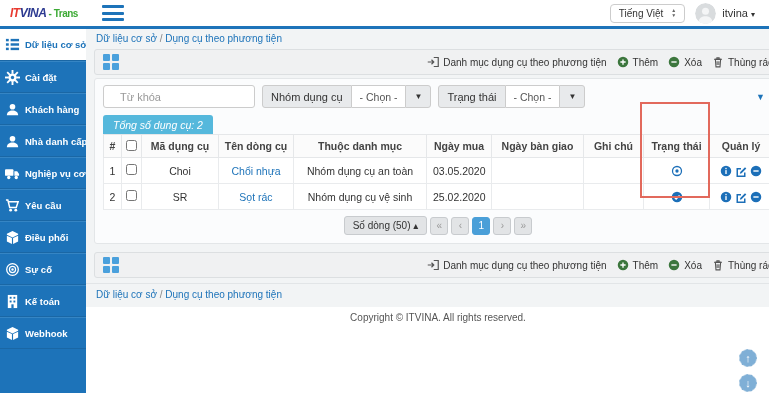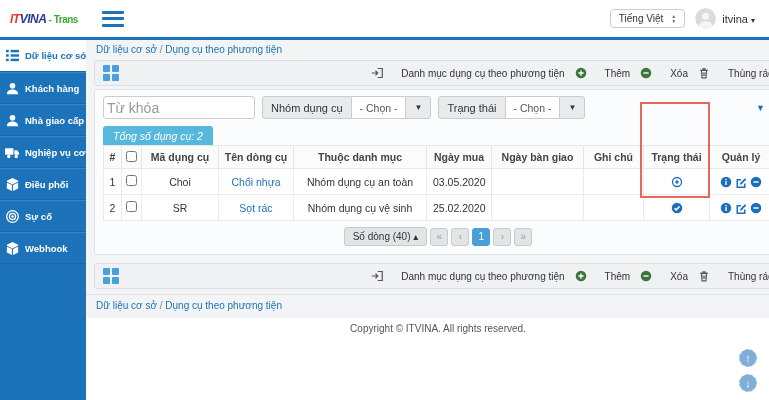--- a/index.html
+++ b/index.html
@@ -3,21 +3,21 @@
 <meta charset="utf-8">
 <style>
   * { margin:0; padding:0; box-sizing:border-box; }
   html,body { width:769px; height:400px; }
   body {
     font-family:"Liberation Sans", sans-serif;
     background:#fff; color:#333; position:relative; overflow:hidden;
     font-size:11px;
   }
   
-  .topbar { height:40px; background:#fff; border-bottom:3px solid #1d73b9;
+  .topbar { height:29px; background:#fff; border-bottom:3px solid #1d73b9;
             display:flex; align-items:center; }
   .logo { width:96px; padding-left:10px; font-weight:bold; font-style:italic;
           font-size:12px; letter-spacing:-0.5px; white-space:nowrap; }
   .logo .p1 { color:#e8392f; }
   .logo .p2 { color:#2b3990; }
   .logo .p3 { color:#3daa35; font-size:10px; font-style:normal; }
   .hamburger { margin-left:6px; width:22px; height:16px; display:flex;
                flex-direction:column; justify-content:space-between; cursor:pointer; }
   .hamburger span { height:3px; background:#1d73b9; border-radius:1px; }
   .topbar .spacer { flex:1; }
@@ -42,29 +42,29 @@
   .main { flex:1; background:#fff; display:flex; flex-direction:column; position:relative; }
   .gray-wrap { background:#f2f4f5; padding-bottom:4px; }
   .bc { padding:4px 10px 3px; font-size:10px; color:#888; }
   .bc a { color:#1d73b9; text-decoration:none; cursor:pointer; }
   .panel-head { margin:2px 8px 0; background:#f0f1f2; border:1px solid #dcdfe1;
                 border-radius:3px; height:26px; display:flex; align-items:center;
                 padding:0 8px; font-size:10px; color:#333; }
   .grid-icon { display:grid; grid-template-columns:7px 7px; grid-gap:2px; cursor:pointer; }
   .grid-icon i { width:7px; height:7px; background:#4aa0dc; border-radius:1px; }
   .panel-head .spacer { flex:1; }
-  .ph-link { display:flex; align-items:center; gap:18px; margin-left:10px; cursor:pointer;
+  .ph-link { display:flex; align-items:center; gap:4px; margin-left:10px; cursor:pointer;
              color:#333; white-space:nowrap; }
   .ph-link svg { width:12px; height:12px; }
   
   .content-box { margin:3px 8px 0; background:#fbfcfd; border:1px solid #e3e6e8;
                  border-radius:3px; padding:6px 8px 4px; }
   .filters { display:flex; align-items:center; gap:7px; font-size:10.5px; }
   .kw-input { width:152px; height:23px; border:1px solid #ccc; border-radius:3px;
-              padding:0 3px; font-size:14px; color:#333; background:#fff;
+              padding:0 16px; font-size:11px; color:#333; background:#fff;
               font-family:"Liberation Sans", sans-serif; }
   .kw-input::placeholder { color:#999; }
   .igroup { display:flex; height:23px; }
   .igroup .addon { background:#e8eaec; border:1px solid #ccc; display:flex;
                    align-items:center; padding:0 8px; color:#333; font-size:11px; }
   .igroup .addon.first { border-radius:3px 0 0 3px; }
   .igroup .val { background:#fff; border-top:1px solid #ccc; border-bottom:1px solid #ccc;
                  display:flex; align-items:center; padding:0 8px; min-width:52px;
                  color:#555; cursor:pointer; }
   .igroup .caret-addon { background:#e8eaec; border:1px solid #ccc; border-left:1px solid #ccc;
@@ -150,60 +150,98 @@
             <rect x="1" y="6.7" width="3" height="2.6"></rect>
             <rect x="6" y="6.7" width="9" height="2.6"></rect>
             <rect x="1" y="11.4" width="3" height="2.6"></rect>
             <rect x="6" y="11.4" width="9" height="2.6"></rect>
           </g>
         </svg>
       <span class="lbl">Dữ liệu cơ sở</span>
     </div>
     <div class="side-item">
       <svg class="ic" viewBox="0 0 16 16">
+          <g fill="currentColor">
+            <circle cx="8" cy="8" r="4.4"></circle>
+            <rect x="7" y="0" width="2" height="4"></rect>
+            <rect x="7" y="12" width="2" height="4"></rect>
+            <rect x="0" y="7" width="4" height="2"></rect>
+            <rect x="12" y="7" width="4" height="2"></rect>
+            <rect x="7" y="0" width="2" height="4" transform="rotate(45 8 8)"></rect>
+            <rect x="7" y="12" width="2" height="4" transform="rotate(45 8 8)"></rect>
+            <rect x="0" y="7" width="4" height="2" transform="rotate(45 8 8)"></rect>
+            <rect x="12" y="7" width="4" height="2" transform="rotate(45 8 8)"></rect>
+          </g>
+          <circle cx="8" cy="8" r="1.8" fill="var(--hole)"></circle>
+        </svg>
+      <span class="lbl">Cài đặt</span>
+    </div>
+    <div class="side-item">
+      <svg class="ic" viewBox="0 0 16 16">
           <circle cx="8" cy="5" r="3" fill="currentColor"></circle>
           <path d="M2 14c0-3.3 2.7-5 6-5s6 1.7 6 5z" fill="currentColor"></path>
         </svg>
       <span class="lbl">Khách hàng</span>
     </div>
     <div class="side-item">
       <svg class="ic" viewBox="0 0 16 16">
           <circle cx="8" cy="5" r="3" fill="currentColor"></circle>
           <path d="M2 14c0-3.3 2.7-5 6-5s6 1.7 6 5z" fill="currentColor"></path>
         </svg>
-      <span class="lbl">Nhà giao cấp</span>
+      <span class="lbl">Nhà danh cấp</span>
     </div>
     <div class="side-item">
       <svg class="ic" viewBox="0 0 16 16">
           <g fill="currentColor">
             <rect x="0" y="3.5" width="9" height="7" rx="1"></rect>
             <path d="M10 5.5h3l2 3v2h-5z"></path>
             <circle cx="4" cy="12.3" r="1.8"></circle>
             <circle cx="12" cy="12.3" r="1.8"></circle>
           </g>
         </svg>
       <span class="lbl">Nghiệp vụ cơ sở</span>
     </div>
     <div class="side-item">
       <svg class="ic" viewBox="0 0 16 16">
+          <path d="M1 2h2l2 8h7l2-6H4" fill="none" stroke="currentColor" stroke-width="1.6"></path>
+          <circle cx="6" cy="13" r="1.5" fill="currentColor"></circle>
+          <circle cx="11.5" cy="13" r="1.5" fill="currentColor"></circle>
+        </svg>
+      <span class="lbl">Yêu cầu</span>
+    </div>
+    <div class="side-item">
+      <svg class="ic" viewBox="0 0 16 16">
           <g fill="currentColor">
             <path d="M8 1l6 3v1L8 8 2 5V4z"></path>
             <path d="M2 6l5.4 2.6V15L2 12.2z"></path>
             <path d="M14 6l-5.4 2.6V15L14 12.2z"></path>
           </g>
         </svg>
       <span class="lbl">Điều phối</span>
     </div>
     <div class="side-item">
       <svg class="ic" viewBox="0 0 16 16">
           <circle cx="8" cy="8" r="6.2" fill="none" stroke="currentColor" stroke-width="1.4"></circle>
           <circle cx="8" cy="8" r="3.3" fill="none" stroke="currentColor" stroke-width="1.3"></circle>
           <circle cx="8" cy="8" r="1.3" fill="currentColor"></circle>
         </svg>
       <span class="lbl">Sự cố</span>
+    </div>
+    <div class="side-item">
+      <svg class="ic" viewBox="0 0 16 16">
+          <rect x="3" y="1" width="10" height="14" fill="currentColor"></rect>
+          <g fill="var(--hole)">
+            <rect x="5" y="3" width="2" height="2"></rect>
+            <rect x="9" y="3" width="2" height="2"></rect>
+            <rect x="5" y="7" width="2" height="2"></rect>
+            <rect x="9" y="7" width="2" height="2"></rect>
+            <rect x="6.8" y="11" width="2.4" height="4"></rect>
+          </g>
+        </svg>
+      <span class="lbl">Kế toán</span>
     </div>
     <div class="side-item">
       <svg class="ic" viewBox="0 0 16 16">
           <g fill="currentColor">
             <path d="M8 1l6 3v1L8 8 2 5V4z"></path>
             <path d="M2 6l5.4 2.6V15L2 12.2z"></path>
             <path d="M14 6l-5.4 2.6V15L14 12.2z"></path>
           </g>
         </svg>
       <span class="lbl">Webhook</span>
@@ -369,21 +407,21 @@
                       <circle cx="8" cy="8" r="7" fill="#1c6fb8"></circle>
                       <path d="M4.5 8h7" stroke="#fff" stroke-width="1.9"></path>
                     </svg>
               </div>
                 </td>
             </tr>
           </tbody>
         </table>
 
         <div class="pager">
-          <div class="rows-btn">Số dòng (40) ▴</div>
+          <div class="rows-btn">Số dòng (50) ▴</div>
           <div class="pg-btn">«</div>
           <div class="pg-btn">‹</div>
           <div class="pg-btn active">1</div>
           <div class="pg-btn">›</div>
           <div class="pg-btn">»</div>
         </div>
       </div>
 
       <div class="panel-head second">
         <div class="grid-icon">

